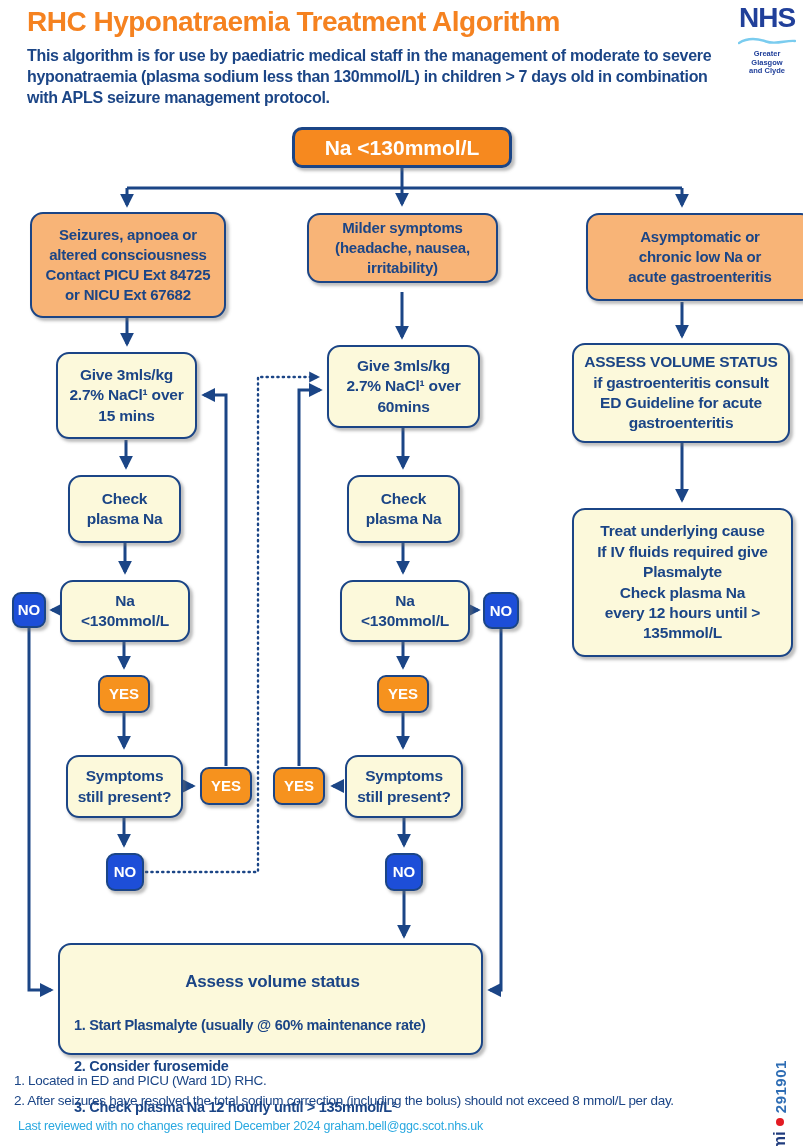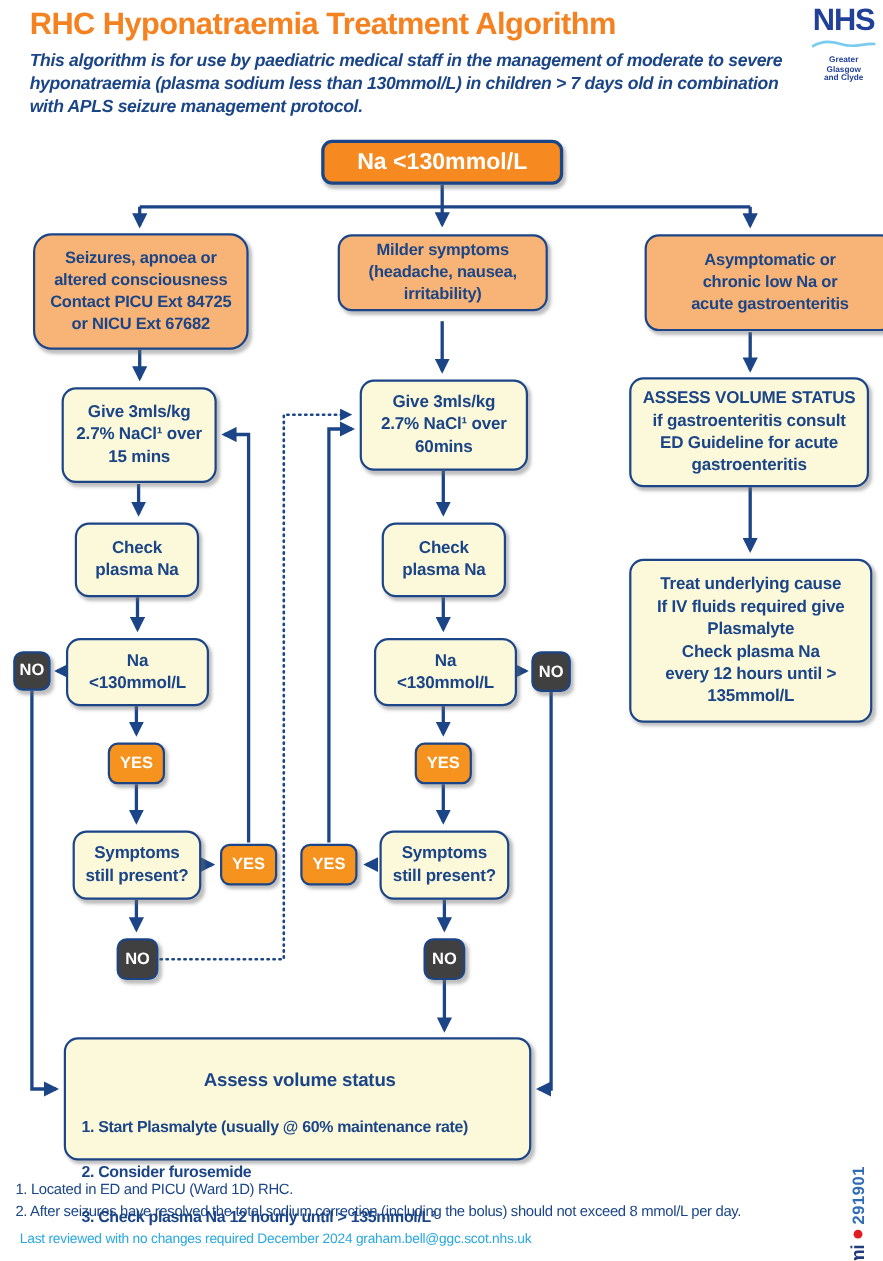--- a/index.html
+++ b/index.html
@@ -3,39 +3,39 @@
 <meta charset="utf-8">
 <style>
   html,body{margin:0;padding:0;background:#ffffff;}
   #page{position:relative;width:803px;height:1146px;background:#ffffff;overflow:hidden;
         font-family:"Liberation Sans",sans-serif;}
 
   
   #title{position:absolute;left:27px;top:6px;font-size:28px;font-weight:bold;
          letter-spacing:-0.5px;color:#F58220;}
   #intro{position:absolute;left:27px;top:46px;width:740px;font-size:16px;font-weight:bold;
-         letter-spacing:-0.3px;color:#1B4586;line-height:1.3;white-space:pre-line;font-style:italic;}
+         letter-spacing:-0.3px;color:#1B4586;line-height:1.3;white-space:pre-line;}
   #nhs-logo{position:absolute;left:737px;top:4px;width:60px;text-align:center;color:#21409A;}
   #nhs-logo .nhs{font-size:28px;font-weight:bold;letter-spacing:-1px;line-height:1;}
   #nhs-logo .org{font-size:7.5px;font-weight:bold;line-height:1.15;white-space:pre-line;}
 
   
   #connectors{position:absolute;left:0;top:0;}
 
   
   .node{position:absolute;box-sizing:border-box;display:flex;align-items:center;justify-content:center;
         text-align:center;white-space:pre-line;font-weight:bold;color:#1B4586;
         border:2.5px solid #1B4586;border-radius:13px;background:#FCF9DB;
         font-size:15.5px;line-height:1.32;letter-spacing:-0.2px;
         box-shadow:2.5px 3px 3px rgba(110,110,110,0.45);}
   .start{background:#F6891F;color:#ffffff;font-size:21px;border-radius:10px;border-width:3px;
          letter-spacing:0;}
   .peach{background:#F8B477;font-size:15px;}
   .badge{border-radius:9px;color:#ffffff;font-size:15px;border-width:2.5px;letter-spacing:0;}
-  .badge.no{background:#404040;}
+  .badge.no{background:#1d4ed8;}
   .badge.yes{background:#F6921E;}
 
   
   #assess-volume{display:block;padding:6px 10px 6px 14px;text-align:left;}
   #assess-volume .av-title{text-align:center;font-size:17px;margin-bottom:1px;}
   #assess-volume .av-item{font-size:14.5px;letter-spacing:-0.3px;line-height:1.42;}
 
   
   .footnote{position:absolute;left:14px;color:#1B4586;font-size:13.5px;letter-spacing:-0.3px;
             font-weight:normal;}
@@ -107,21 +107,21 @@
       <path d="M404 818 V845" marker-end="url(#ah)"></path>
       <path d="M404 891 V936" marker-end="url(#ah)"></path>
 
       <path d="M682 302 V336" marker-end="url(#ah)"></path>
       <path d="M682 443 V500" marker-end="url(#ah)"></path>
     </g>
   </svg>
 
   <div class="node start" style="left:292px;top:127px;width:220px;height:41px;">Na &lt;130mmol/L</div>
 
-  <div class="node peach" style="left:30px;top:212px;width:196px;height:106px;border-radius:17px;">Seizures, apnoea or
+  <div class="node peach" style="left:30px;top:212px;width:196px;height:106px;">Seizures, apnoea or
 altered consciousness
 Contact PICU Ext 84725
 or NICU Ext 67682</div>
   <div class="node peach" style="left:307px;top:213px;width:191px;height:70px;">Milder symptoms
 (headache, nausea,
 irritability)</div>
   <div class="node peach" style="left:586px;top:213px;width:228px;height:88px;">Asymptomatic or
 chronic low Na or
 acute gastroenteritis</div>
 

